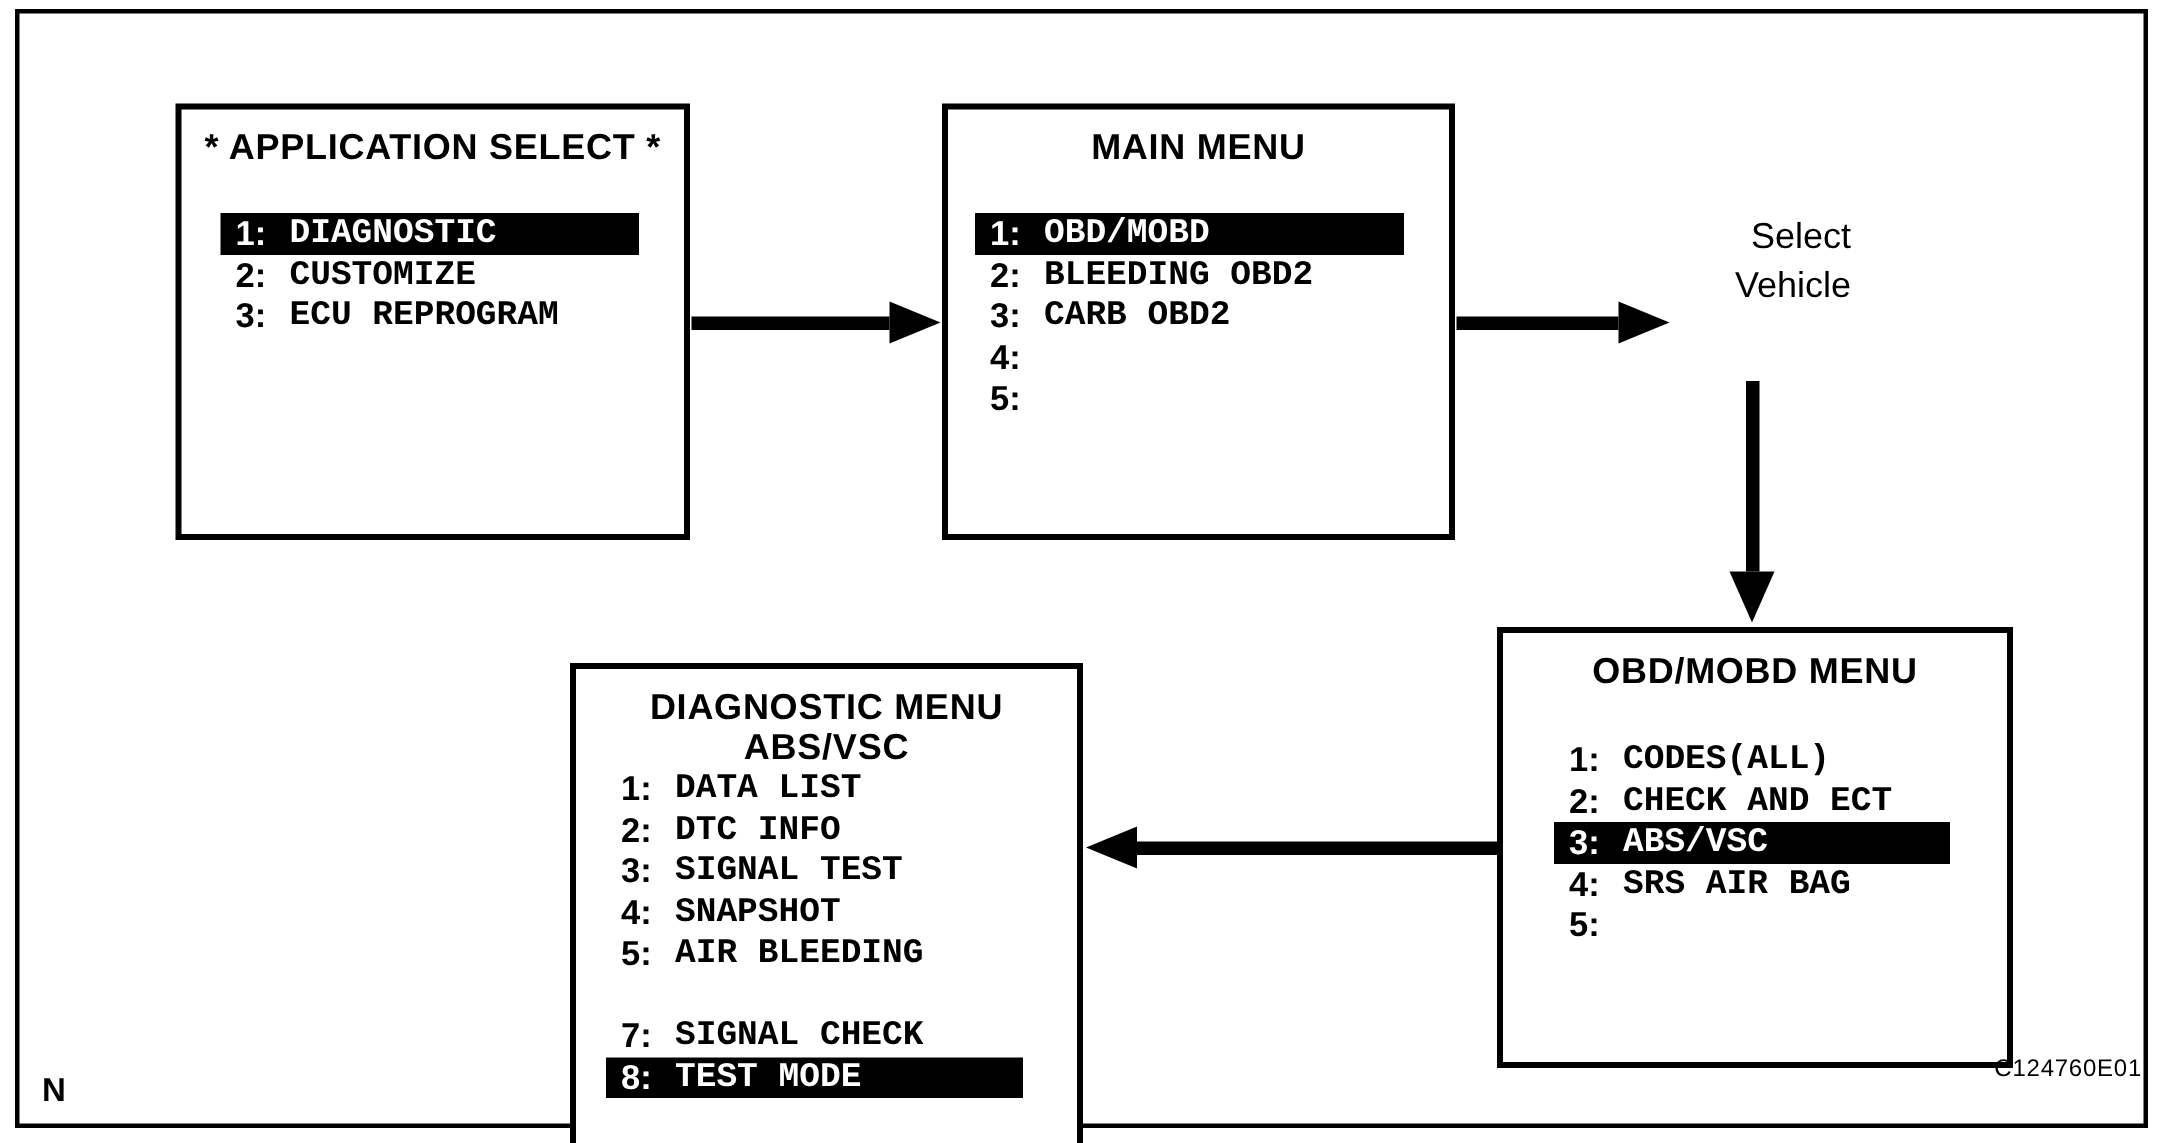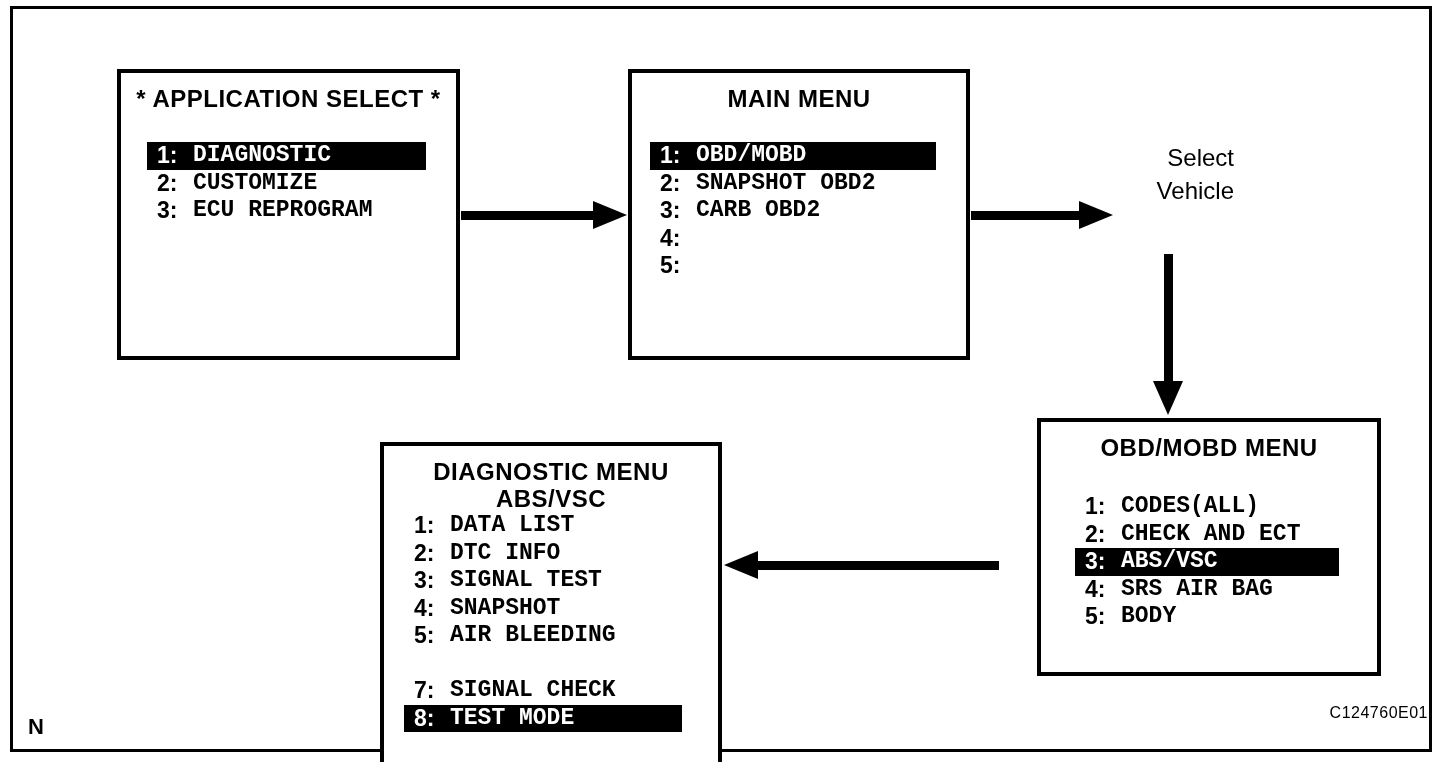--- a/index.html
+++ b/index.html
@@ -29,21 +29,21 @@
   }
 
   
   .screen {
     position: absolute;
     border: 4px solid var(--line);
     background: var(--bg);
   }
   #screen-application-select { left: 117px; top: 69px;  width: 343px; height: 291px; }
   #screen-main-menu          { left: 628px; top: 69px;  width: 342px; height: 291px; }
-  #screen-obd-mobd-menu      { left: 998px; top: 418px; width: 344px; height: 258px; margin-left: 39px; }
+  #screen-obd-mobd-menu      { left: 998px; top: 418px; width: 344px; height: 294px; }
   #screen-diagnostic-menu    { left: 380px; top: 442px; width: 342px; height: 336px; }
 
   .screen-title {
     margin-top: 12px;
     text-align: center;
     font-size: 24px;
     font-weight: bold;
     line-height: 27px;
     letter-spacing: 0.5px;
     white-space: nowrap;
@@ -173,21 +173,21 @@
     <div class="screen-title">
         <div>MAIN MENU</div>
       </div>
     <div class="menu-items">
         <div class="menu-row highlighted">
           <span class="num">1:</span>
           <span class="label">OBD/MOBD</span>
         </div>
         <div class="menu-row">
           <span class="num">2:</span>
-          <span class="label">SNAPSHOT OBD2</span>
+          <span class="label">BLEEDING OBD2</span>
         </div>
         <div class="menu-row">
           <span class="num">3:</span>
           <span class="label">CARB OBD2</span>
         </div>
         <div class="menu-row">
           <span class="num">4:</span>
           <span class="label"></span>
         </div>
         <div class="menu-row">
@@ -228,21 +228,20 @@
         <div class="menu-row highlighted">
           <span class="num">3:</span>
           <span class="label">ABS/VSC</span>
         </div>
         <div class="menu-row">
           <span class="num">4:</span>
           <span class="label">SRS AIR BAG</span>
         </div>
         <div class="menu-row">
           <span class="num">5:</span>
-          <span class="label">BODY</span>
         </div>
       </div>
   </div>
 
   <div class="arrow-h" id="arrow-obd-to-diag">
     <div class="arrow-head-left"></div>
     <div class="arrow-shaft-h"></div>
   </div>
 
   <div class="screen" id="screen-diagnostic-menu">

